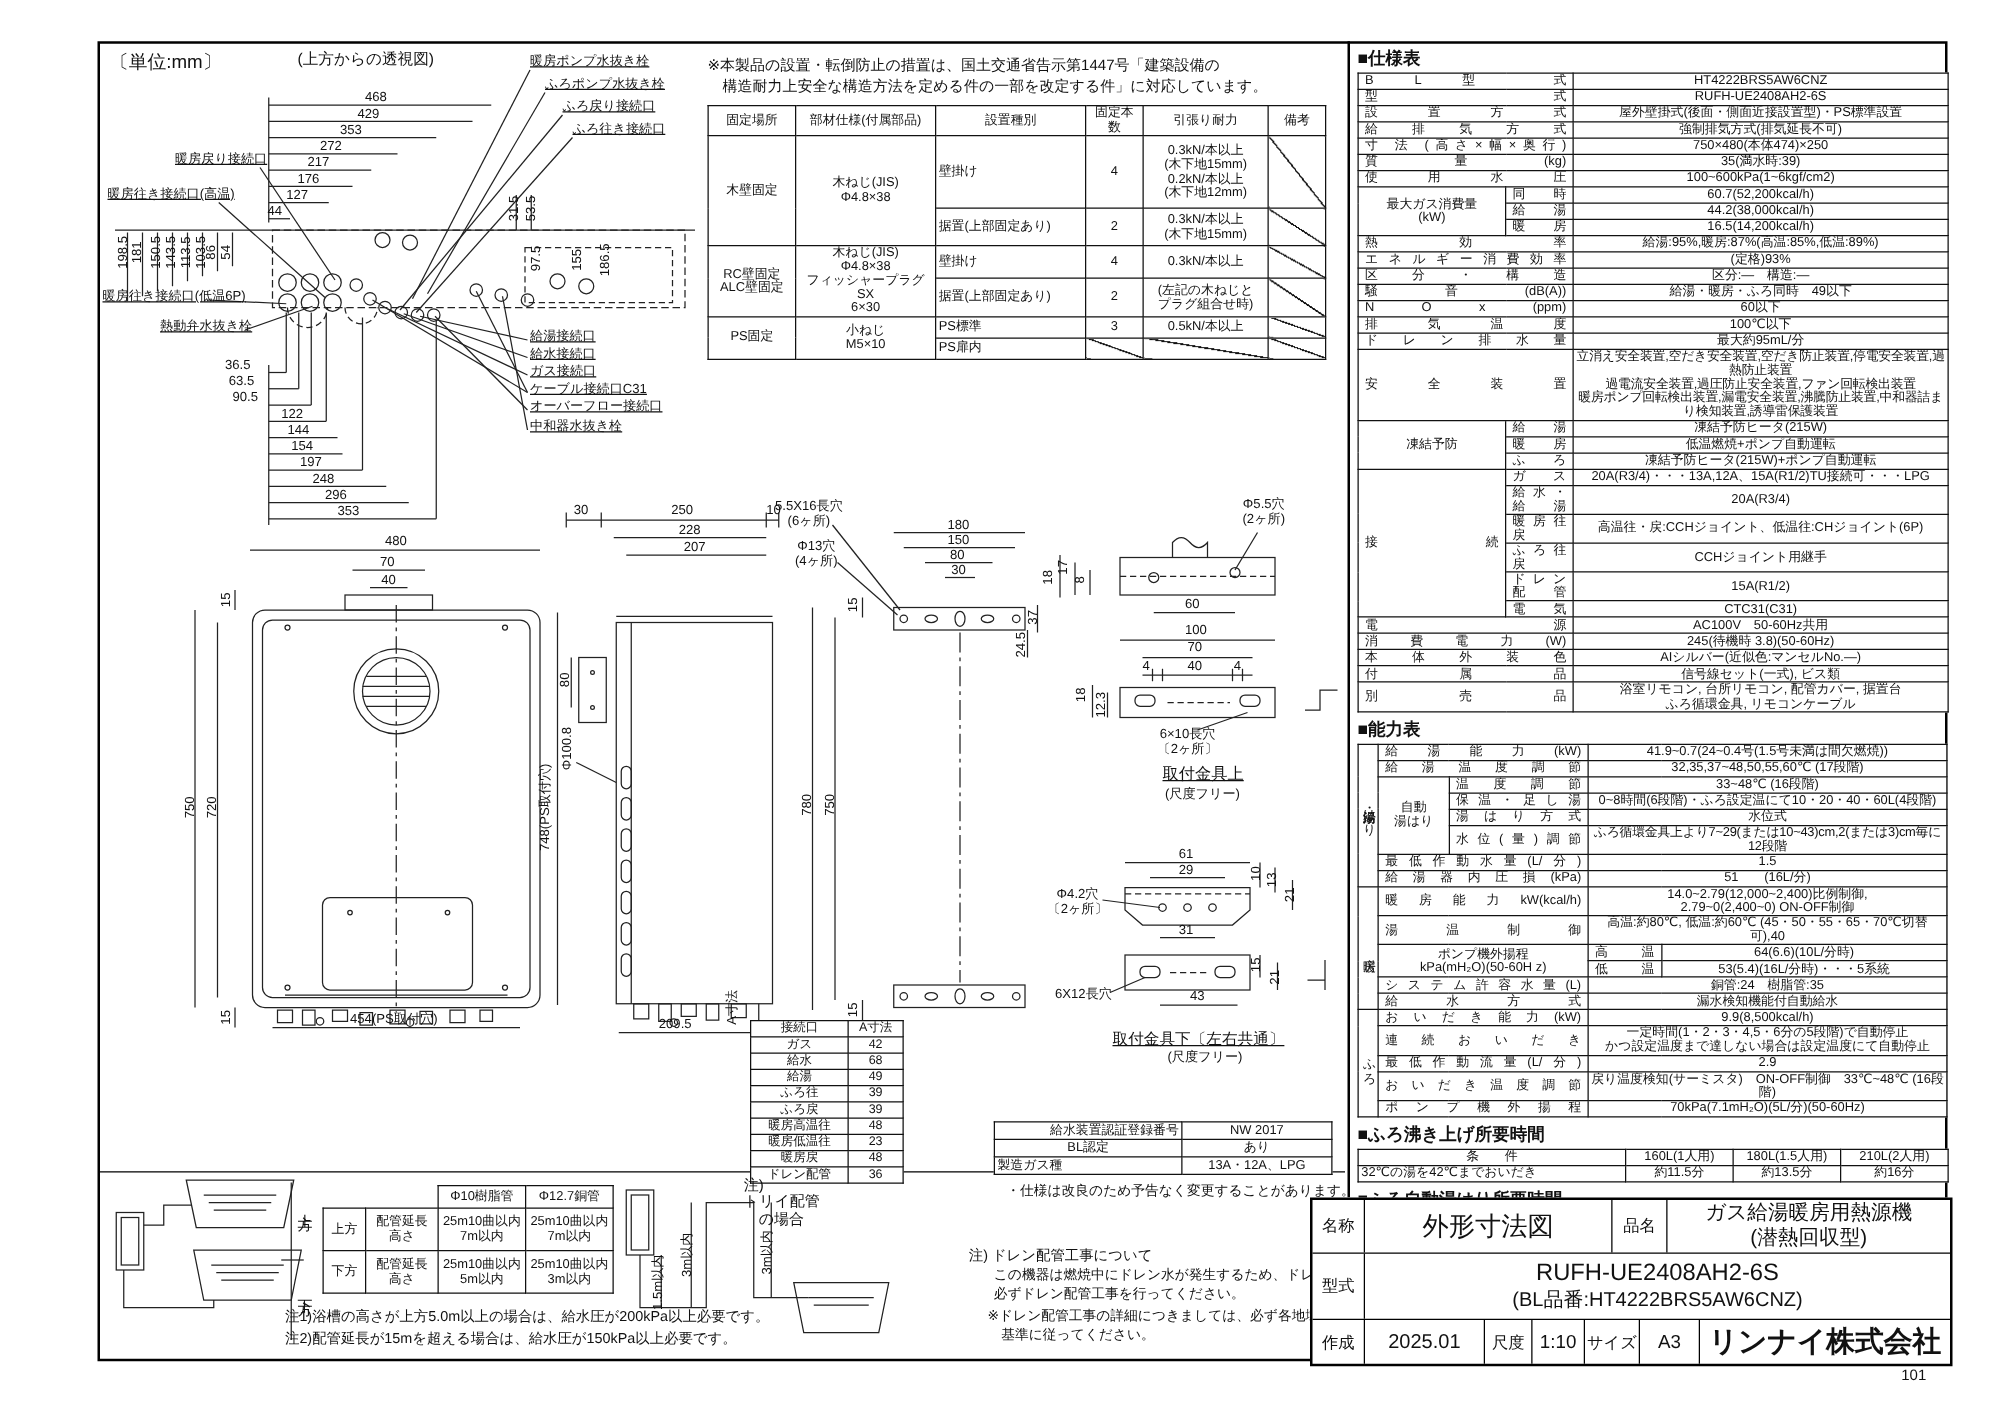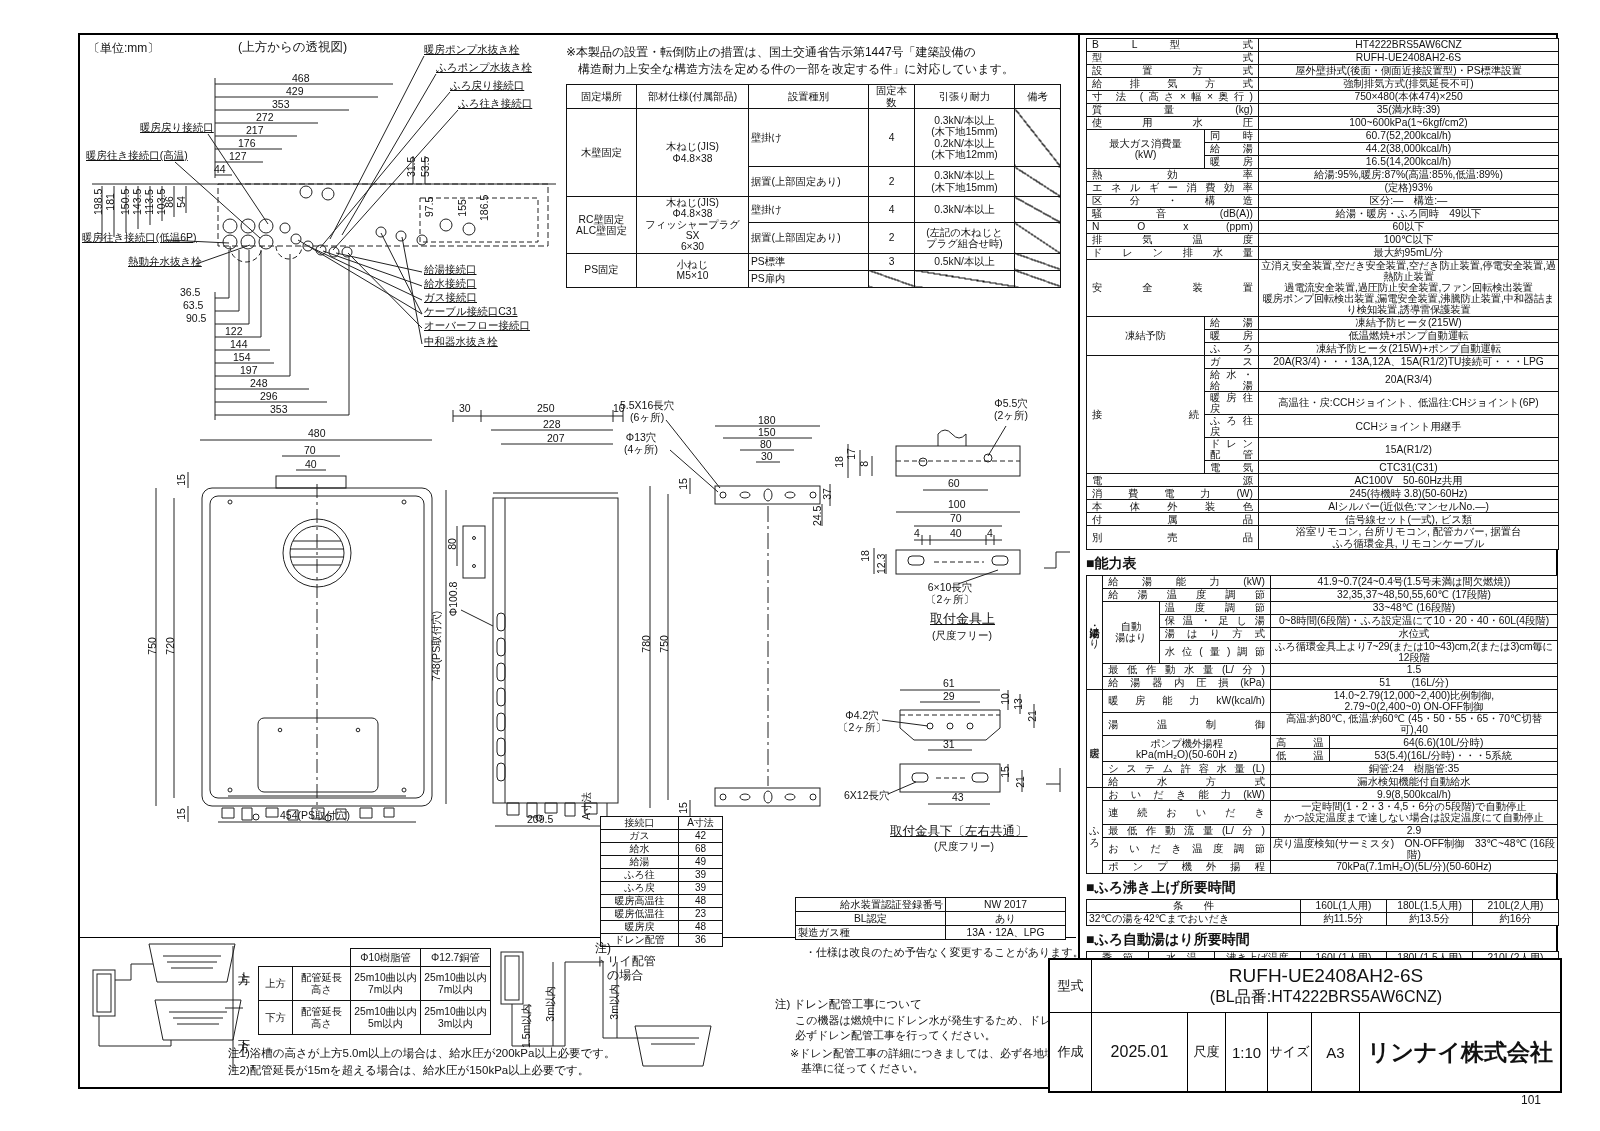--- a/index.html
+++ b/index.html
@@ -8,21 +8,21 @@
   .frame { position:absolute; left:78px; top:33px; width:1480px; height:1056px; border:2.5px solid #000; box-sizing:border-box; }
   .vrule { position:absolute; left:1078px; top:33px; height:925px; width:0; border-left:2px solid #000; }
   .hrule { position:absolute; left:80px; top:937px; width:996px; height:0; border-top:1.5px solid #000; }
   .dwg { position:absolute; }
   .dwg svg { position:absolute; left:0; top:0; overflow:visible; }
   .lab { position:absolute; font-size:10.5px; line-height:1.12; white-space:pre-line; }
   .u { text-decoration:underline; }
   .c { text-align:center; }
   .rot { transform:rotate(-90deg); transform-origin:center; white-space:nowrap; }
   .vtxt { writing-mode:vertical-rl; text-orientation:upright; line-height:1; letter-spacing:1px; }
-  .big { font-size:12px; }
+  .big { font-size:15px; }
   .t { border-collapse:collapse; table-layout:fixed; background:#fff; }
   .t td { border:1.2px solid #111; font-size:10.3px; text-align:center; vertical-align:middle;
           padding:0 2px; line-height:1.08; white-space:pre-line; overflow:hidden; height:12px; }
   .t .lbl { text-align:justify; text-align-last:justify; padding:0 5px; }
   .s  { font-size:9.2px; }
   .s2 { font-size:8.4px; }
   .xs { font-size:7.3px; letter-spacing:-0.2px; }
   .vcell { writing-mode:vertical-rl; text-orientation:upright; padding:0; letter-spacing:0; }
   .sect { font-size:14px; font-weight:700; margin:5px 0 2px 0; }
   .rightcol { position:absolute; left:1086px; top:38px; width:472px; }
@@ -284,21 +284,21 @@
   <circle cx="103" cy="399" r="3"></circle>
         <circle cx="193" cy="399" r="3"></circle>
   <ellipse cx="125" cy="399" rx="5" ry="3"></ellipse>
         <ellipse cx="170" cy="399" rx="5" ry="3"></ellipse>
         <ellipse cx="148" cy="399" rx="4" ry="6"></ellipse>
   <line x1="70" y1="402" x2="70" y2="418"></line>
  </g>
 </svg>
 <div class="lab c" style="left:0px;top:2px">5.5X16長穴
 (6ヶ所)</div>
-<div class="lab c" style="left:4px;top:34px">Φ13穴
+<div class="lab c" style="left:16px;top:34px">Φ13穴
 (4ヶ所)</div>
 <div class="lab" style="left:138px;top:17px">180</div>
 <div class="lab" style="left:138px;top:29px">150</div>
 <div class="lab" style="left:140px;top:41px">80</div>
 <div class="lab" style="left:141px;top:53px">30</div>
 <div class="lab rot" style="left:58px;top:80px">15</div>
 <div class="lab rot" style="left:202px;top:90px">37</div>
 <div class="lab rot" style="left:188px;top:112px">24.5</div>
 <div class="lab rot" style="left:18px;top:240px">780</div>
 <div class="lab rot" style="left:36px;top:240px">750</div>
@@ -459,20 +459,21 @@
  <tr style="height:17px">
   <td style="text-align:left">PS扉内</td>
   <td class="diag"></td>
   <td class="diag"></td>
   <td class="diag"></td>
  </tr>
 </tbody>
   </table>
 
 <div class="rightcol">
+ <div class="sect" style="margin-top:0">■仕様表</div>
  <table class="t" style="width:472px">
   <colgroup>
         <col style="width:118px">
         <col style="width:54px">
         <col style="width:300px">
       </colgroup>
   <tbody>
         <tr>
           <td class="lbl" colspan="2">B L 型 式</td>
           <td>HT4222BRS5AW6CNZ</td>
@@ -913,20 +914,27 @@
 </svg>
 <div class="lab" style="left:100px;top:2px;font-size:12px">注)
 トリイ配管
 　の場合</div>
 <div class="lab rot" style="left:10px;top:80px">1.5m以内</div>
 <div class="lab rot" style="left:38px;top:58px">3m以内</div>
 <div class="lab rot" style="left:102px;top:56px">3m以内</div>
 </div>
 
 <div class="tblock">
+ <div class="tb-r" style="flex:0 0 42px">
+  <div class="tb-c tb-lab" style="width:42px">名称</div>
+  <div class="tb-c" style="width:198px;font-size:21px">外形寸法図</div>
+  <div class="tb-c tb-lab" style="width:44px">品名</div>
+  <div class="tb-c" style="flex:1;font-size:16.5px;line-height:1.2">ガス給湯暖房用熱源機
+(潜熱回収型)</div>
+ </div>
  <div class="tb-r" style="flex:0 0 52px">
   <div class="tb-c tb-lab" style="width:42px">型式</div>
   <div class="tb-c" style="flex:1">
     <div style="font-size:19px">RUFH-UE2408AH2-6S</div>
     <div style="font-size:16px">(BL品番:HT4222BRS5AW6CNZ)</div>
   </div>
  </div>
  <div class="tb-r">
   <div class="tb-c tb-lab" style="width:42px">作成</div>
   <div class="tb-c" style="width:96px;font-size:16px">2025.01</div>

